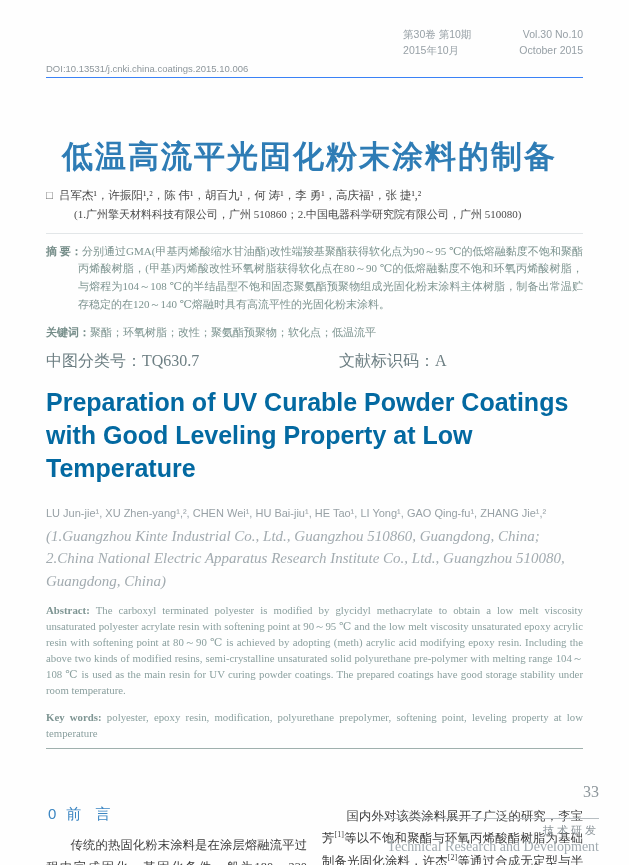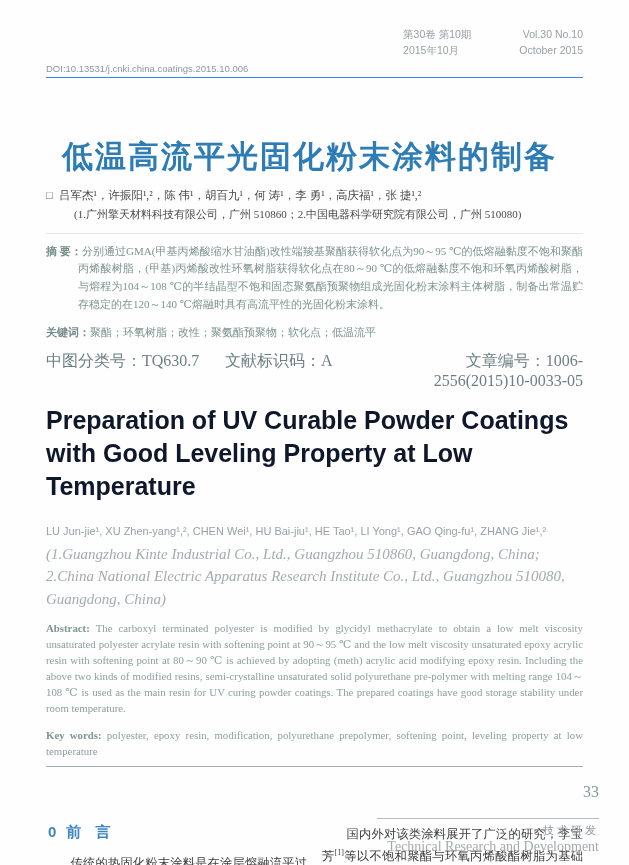--- a/index.html
+++ b/index.html
@@ -31,32 +31,32 @@
           text-align:justify;padding-left:32px;text-indent:-32px;}
   .abs-cn b{font-weight:bold;color:#748c88;}
   .kw-cn{margin-top:1px;font-size:11px;color:#7c938f;}
   .kw-cn b{color:#748c88;}
   .meta-row{margin-top:7px;display:flex;font-size:16px;color:#6d7f83;}
   .meta-row .m1{flex:1.2;}
   .meta-row .m2{flex:1;}
   .meta-row .m3{flex:1.4;text-align:right;}
   
   .title-en{margin-top:14px;font-family:"Liberation Sans","DejaVu Sans",sans-serif;
-            font-weight:bold;font-size:25px;line-height:1.32;color:#0f172a;}
+            font-weight:bold;font-size:25px;line-height:1.32;color:#0369a1;}
   .authors-en{margin-top:22px;font-family:"Liberation Sans","DejaVu Sans",sans-serif;
               font-size:11px;color:#98a1a6;}
   .affil-en{margin-top:6px;font-style:italic;font-size:15px;line-height:1.5;color:#a2abb0;}
   .abs-en{margin-top:11px;font-size:10.8px;line-height:1.48;color:#8ba09f;text-align:justify;}
   .abs-en b,.kw-en b{font-weight:bold;color:#7e9593;margin-top:24px;}
   .kw-en{font-size:10.8px;line-height:1.48;color:#8ba09f;text-align:justify;}
   .rule-kw{margin-top:6px;border-top:1px solid #9fb0ad;}
   
   .body-cols{margin-top:56px;display:flex;gap:15px;}
   .col{flex:1;min-width:0;}
-  .sec-head{font-family:"Liberation Sans","DejaVu Sans",sans-serif;font-weight:bold;
+  .sec-head{font-family:"Liberation Sans","DejaVu Sans",sans-serif;font-weight:normal;
             font-size:15px;color:#3c86c2;letter-spacing:5px;margin:0 0 10px 2px;}
   .sec-head .num{margin-right:10px;letter-spacing:0;}
   .para{margin:0;font-size:12.3px;line-height:1.82;text-align:justify;
         text-indent:2em;color:#3b3b3b;}
   .para sup{font-size:8px;line-height:0;}
   
   .footer{position:absolute;right:30px;bottom:10px;width:222px;text-align:right;
           font-family:"Liberation Serif","DejaVu Serif",serif;}
   .footer .pageno{font-size:16px;color:#8d969b;margin-bottom:17px;}
   .footer .fline{border-top:1px solid #b7bec2;}
@@ -87,21 +87,20 @@
   <div class="affil-cn">(1.广州擎天材料科技有限公司，广州 510860；2.中国电器科学研究院有限公司，广州 510080)</div>
 
   <div class="sep-light"></div>
 
   <p class="abs-cn"><b>摘  要：</b><span>分别通过GMA(甲基丙烯酸缩水甘油酯)改性端羧基聚酯获得软化点为90～95 ℃的低熔融黏度不饱和聚酯丙烯酸树脂，(甲基)丙烯酸改性环氧树脂获得软化点在80～90 ℃的低熔融黏度不饱和环氧丙烯酸树脂，与熔程为104～108 ℃的半结晶型不饱和固态聚氨酯预聚物组成光固化粉末涂料主体树脂，制备出常温贮存稳定的在120～140 ℃熔融时具有高流平性的光固化粉末涂料。</span></p>
   <p class="kw-cn"><b>关键词：</b><span>聚酯；环氧树脂；改性；聚氨酯预聚物；软化点；低温流平</span></p>
 
   <div class="meta-row">
     <div class="m1"><span>中图分类号：</span><span>TQ630.7</span></div>
     <div class="m2"><span>文献标识码：</span><span>A</span></div>
-    <div class="m3"><span>文章编号：</span><span>1006-2556(2015)10-0033-05</span></div>
   </div>
 
   <h2 class="title-en">Preparation of UV Curable Powder Coatings with Good Leveling Property at Low Temperature</h2>
   <div class="authors-en">LU Jun-jie¹, XU Zhen-yang¹,², CHEN Wei¹, HU Bai-jiu¹, HE Tao¹, LI Yong¹, GAO Qing-fu¹, ZHANG Jie¹,²</div>
   <div class="affil-en">(1.Guangzhou Kinte Industrial Co., Ltd., Guangzhou 510860, Guangdong, China; 2.China National Electric Apparatus Research Institute Co., Ltd., Guangzhou 510080, Guangdong, China)</div>
   <p class="abs-en"><b>Abstract:</b> <span>The carboxyl terminated polyester is modified by glycidyl methacrylate to obtain a low melt viscosity unsaturated polyester acrylate resin with softening point at 90～95 ℃ and the low melt viscosity unsaturated epoxy acrylic resin with softening point at 80～90 ℃ is achieved by adopting (meth) acrylic acid modifying epoxy resin. Including the above two kinds of modified resins, semi-crystalline unsaturated solid polyurethane pre-polymer with melting range 104～108 ℃ is used as the main resin for UV curing powder coatings. The prepared coatings have good storage stability under room temperature.</span></p>
   <p class="kw-en" style="margin:0;"><b>Key words:</b> <span>polyester, epoxy resin, modification, polyurethane prepolymer, softening point, leveling property at low temperature</span></p>
   <div class="rule-kw"></div>
 
   <div class="body-cols">

